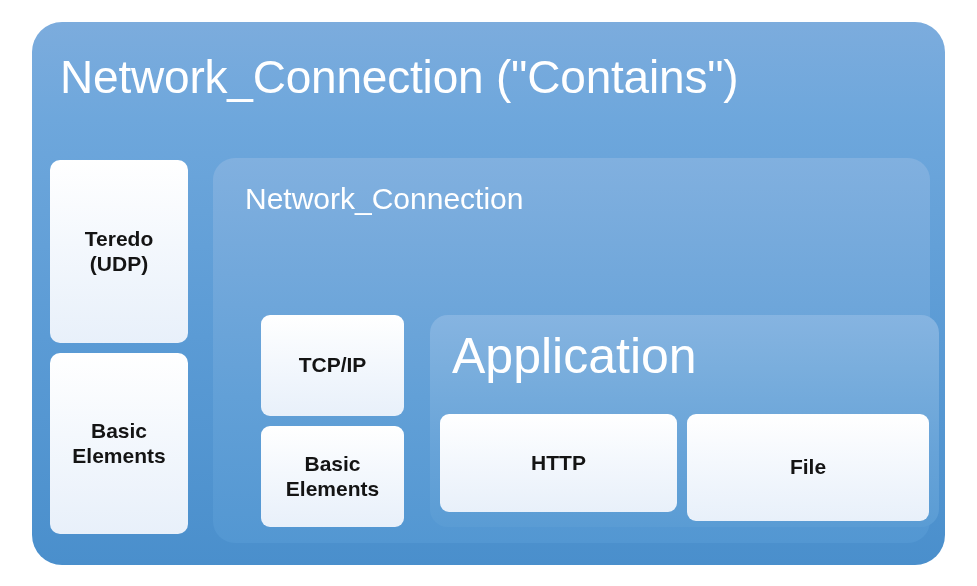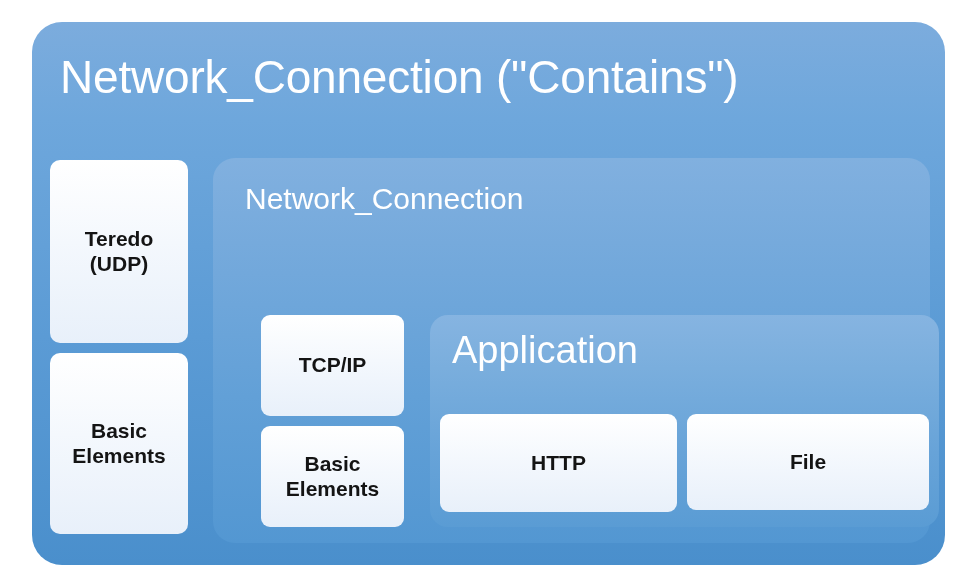--- a/index.html
+++ b/index.html
@@ -96,21 +96,21 @@
     border-radius: 18px;
     background: linear-gradient(to bottom, #86b4e1 0%, #7aaedd 25%, #67a3d8 65%, #5a9cd4 100%);
     box-sizing: border-box;
   }
 
   .app-title {
     position: absolute;
     left: 22px;
     top: 16px;
     color: #ffffff;
-    font-size: 38px;
+    font-size: 50px;
     font-weight: 400;
     white-space: nowrap;
     line-height: 1;
   }
 
   .app-boxes {
     position: absolute;
     left: 10px;
     top: 99px;
     width: 489px;
@@ -163,21 +163,21 @@
     height: 101px;
   }
 
   .leaf-http {
     flex: 0 0 237px;
     height: 98px;
     justify-content: center;
   }
   .leaf-file {
     flex: 0 0 242px;
-    height: 96px;
+    height: 107px;
   }
 
   .leaf-label {
     display: block;
     white-space: pre-line;
   }
 </style>
 </head>
 <body>
 

